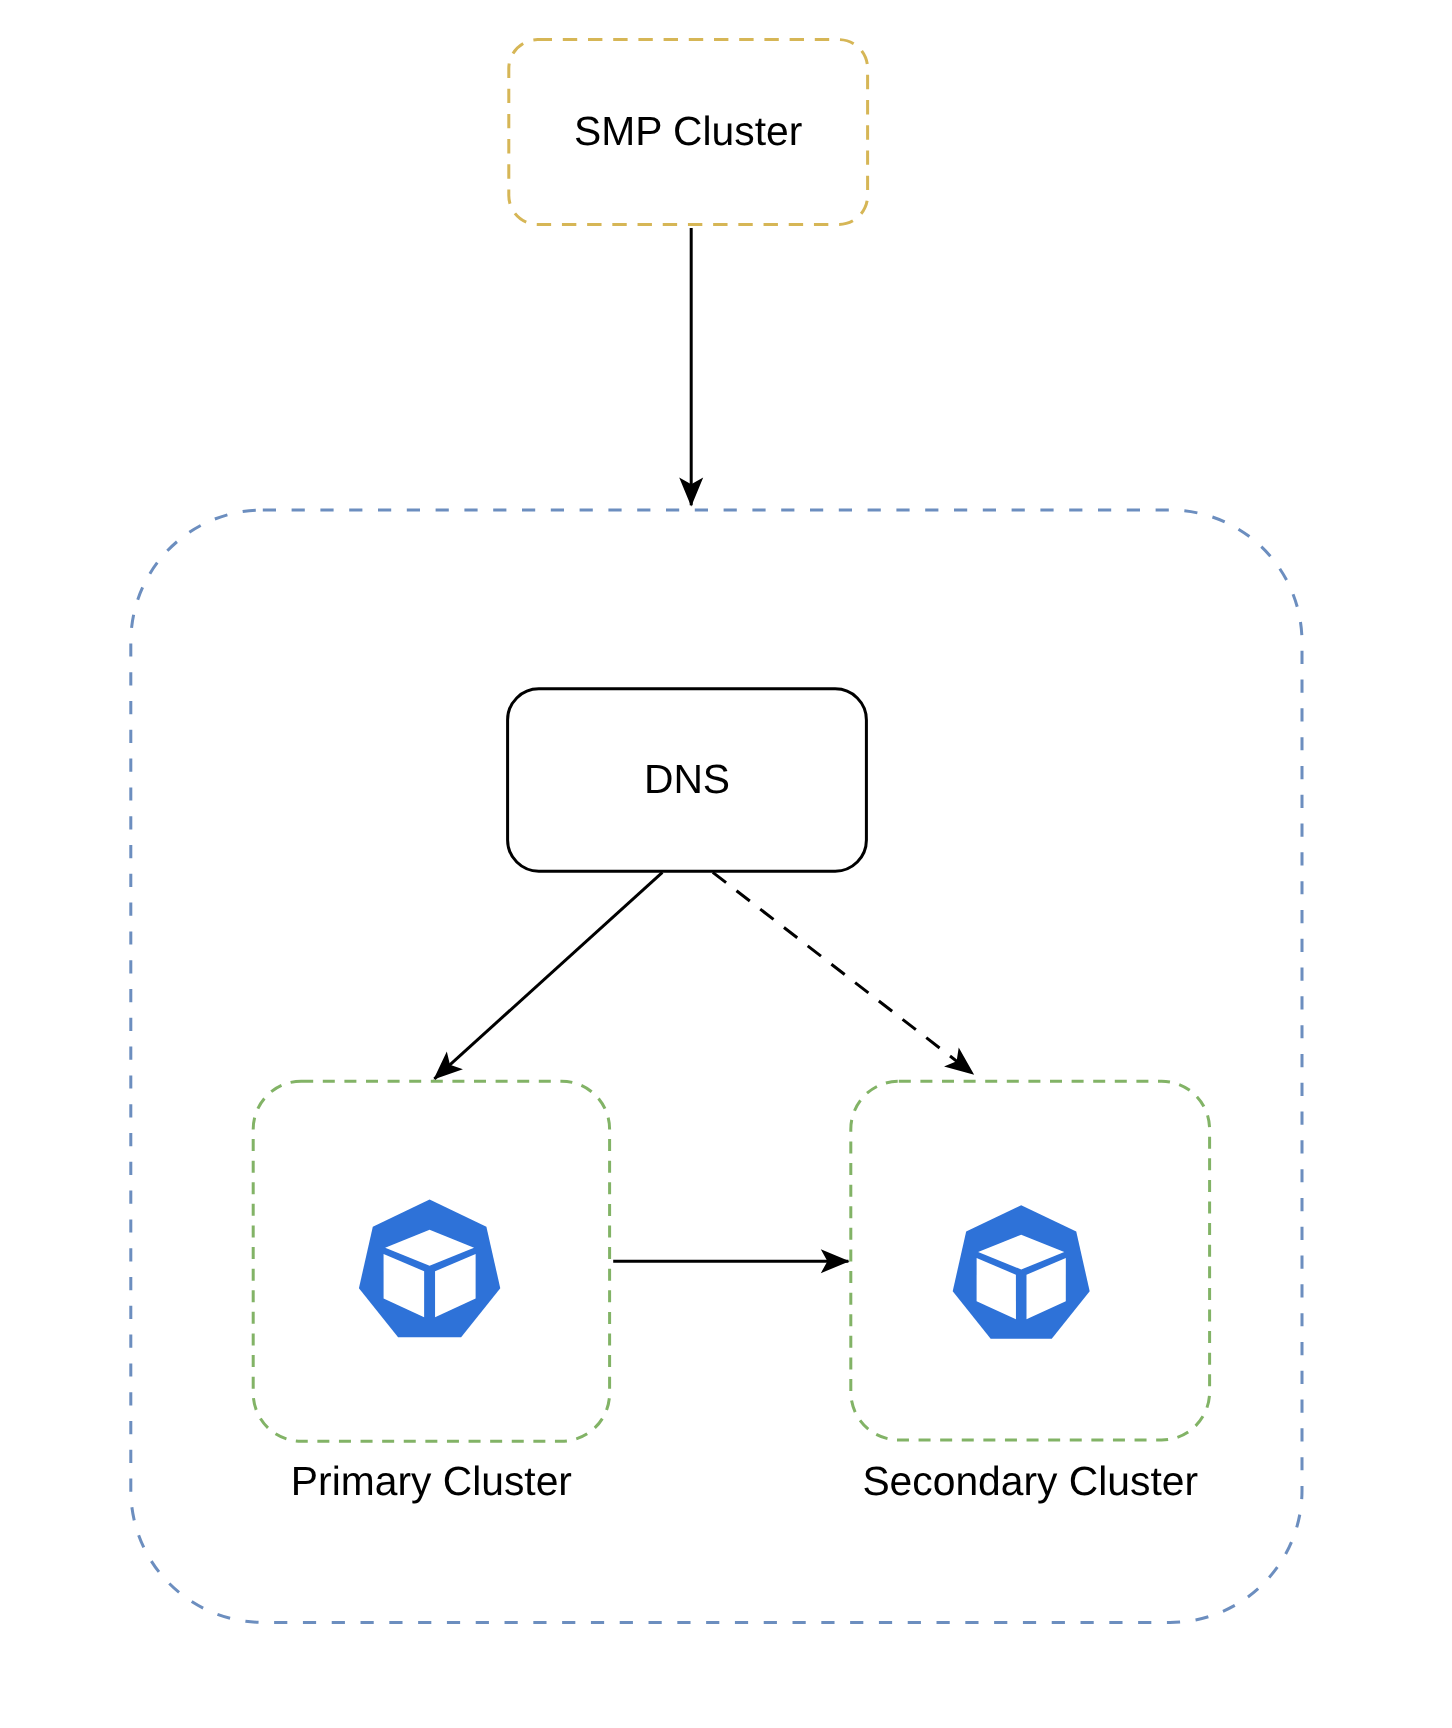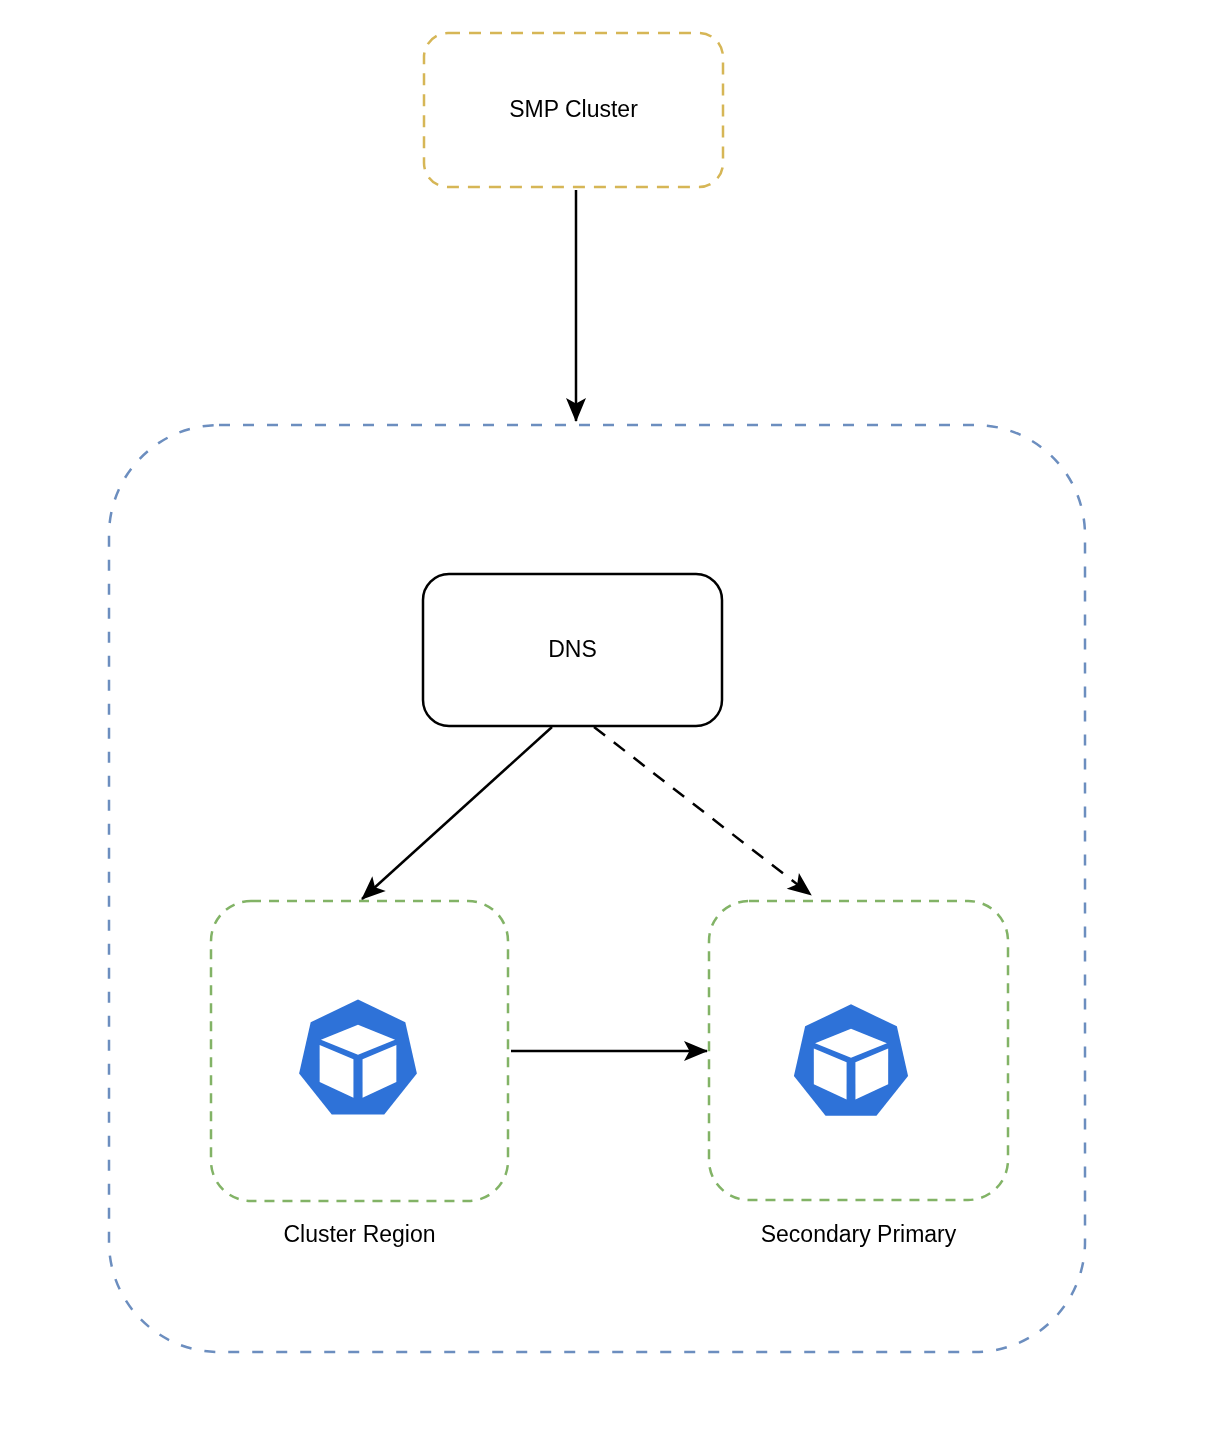--- a/index.html
+++ b/index.html
@@ -19,21 +19,21 @@
     position: absolute;
     left: 0;
     top: 0;
   }
   .node-label {
     position: absolute;
     display: flex;
     align-items: center;
     justify-content: center;
     color: #000000;
-    font-size: 23px;
+    font-size: 34px;
     line-height: 1.2;
     white-space: nowrap;
     pointer-events: none;
   }
   .label-smp       { left: 424px; top: 33px;   width: 299px; height: 154px; }
   .label-dns       { left: 423px; top: 574px;  width: 299px; height: 152px; border-radius: 27px; }
   .label-primary   { left: 211px; top: 1210px; width: 297px; height: 50px; }
   .label-secondary { left: 709px; top: 1210px; width: 299px; height: 50px; }
 </style>
 </head>
@@ -78,17 +78,17 @@
       <polygon points="50,24.5 78.5,36 50,47.5 21.5,36" fill="#ffffff"></polygon>
       <polygon points="20.5,40 46.5,51 46.5,80.5 20.5,68.5" fill="#ffffff"></polygon>
       <polygon points="79.5,40 53.5,51 53.5,80.5 79.5,68.5" fill="#ffffff"></polygon>
     </g>
   </svg>
 
   <div class="node-label label-smp">SMP Cluster</div>
 
   <div class="node-label label-dns">DNS</div>
 
-  <div class="node-label label-primary">Cluster Region</div>
+  <div class="node-label label-primary">Primary Cluster</div>
 
-  <div class="node-label label-secondary">Secondary Primary</div>
+  <div class="node-label label-secondary">Secondary Cluster</div>
 
 </div>
 
 </body></html>

